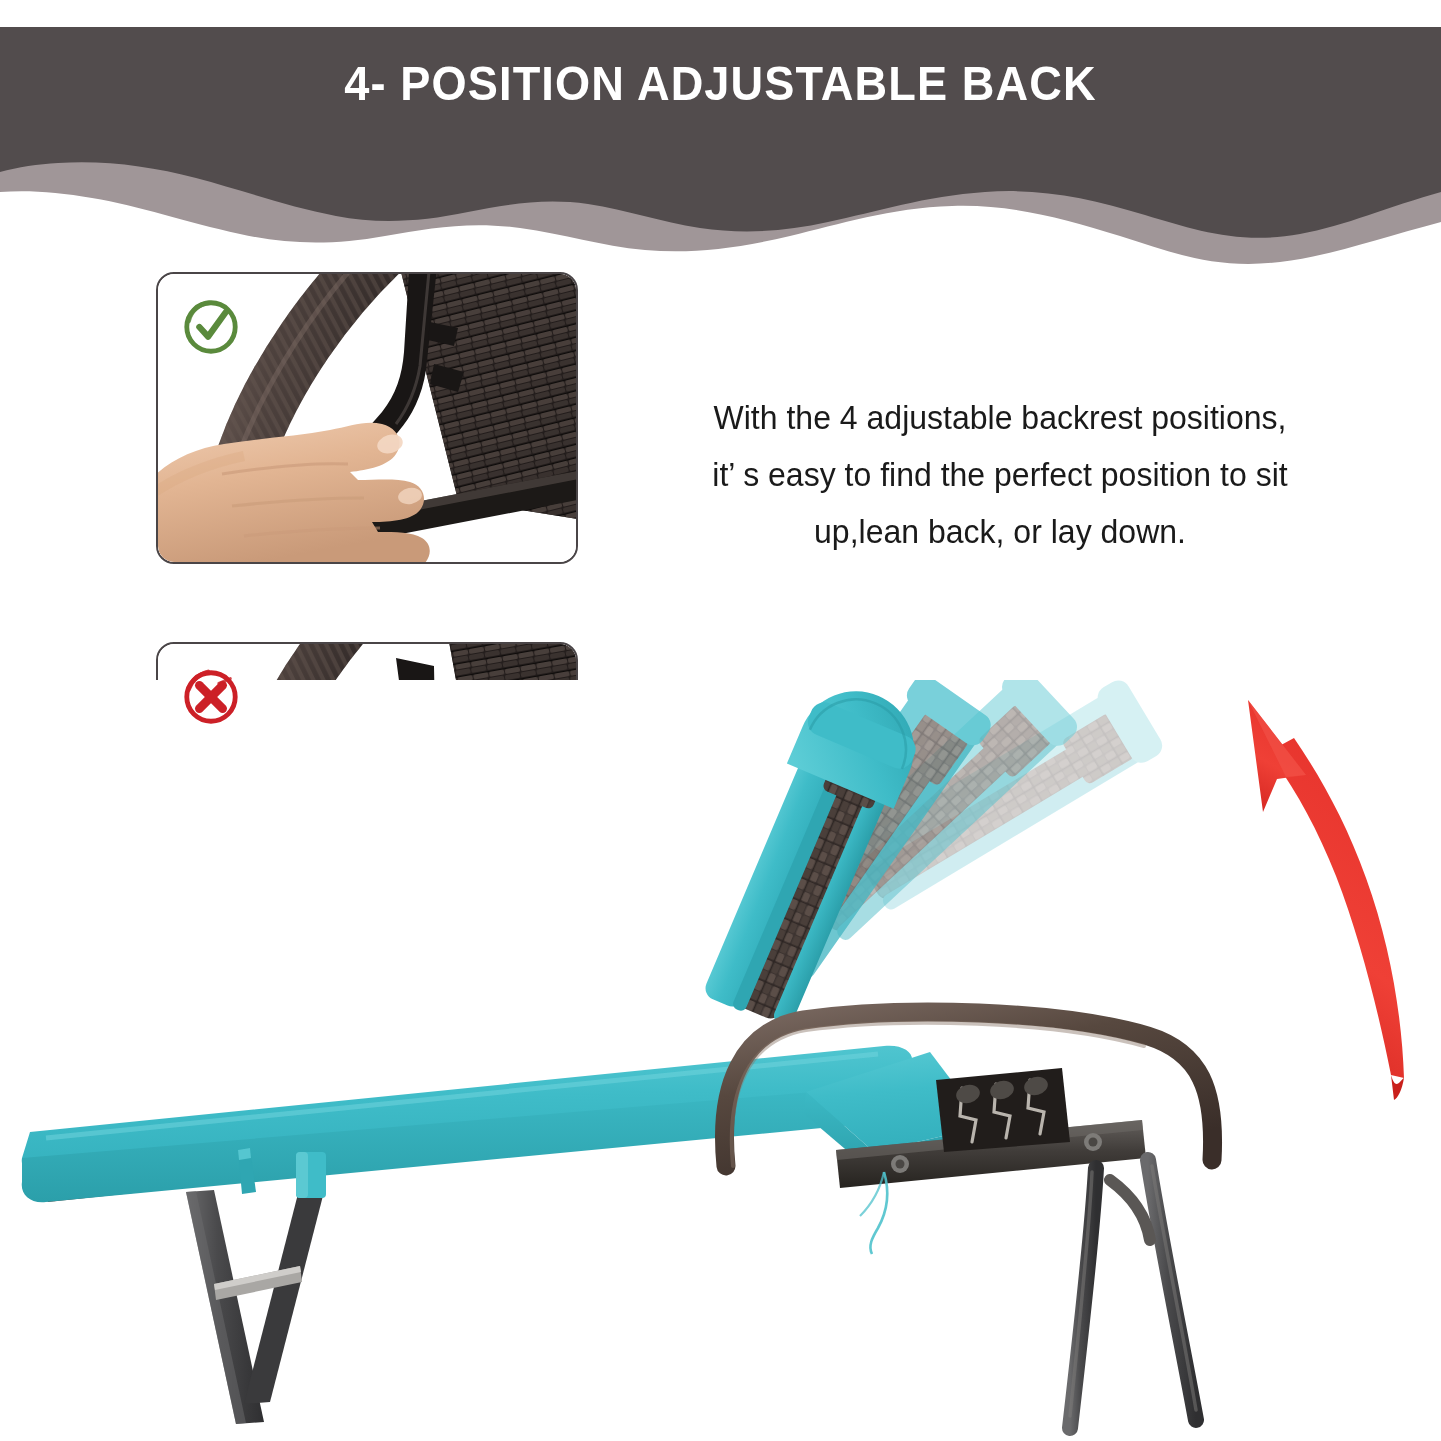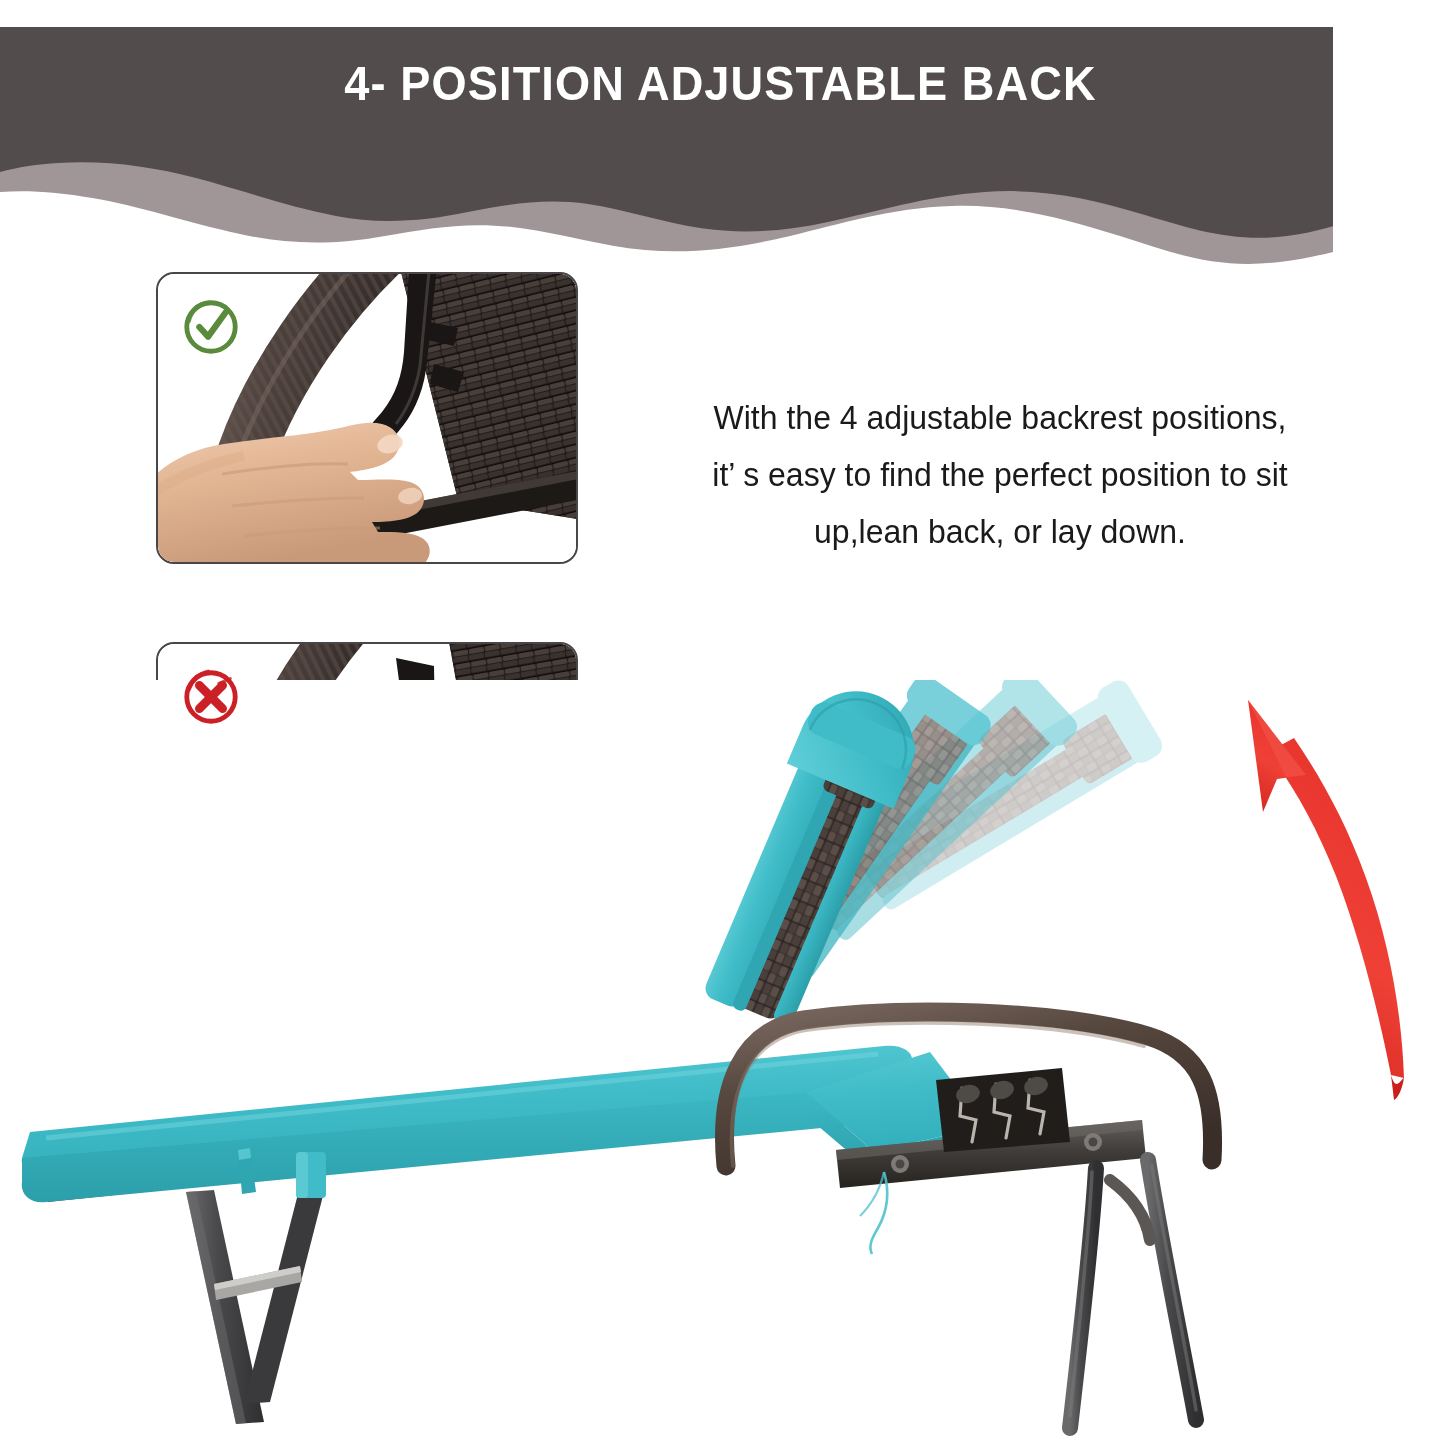--- a/index.html
+++ b/index.html
@@ -13,21 +13,21 @@
     position: relative;
     overflow: hidden;
     font-family: "Liberation Sans", sans-serif;
   }
 
   
   #header-banner {
     position: absolute;
     left: 0;
     top: 0;
-    width: 1333px;
+    width: 1441px;
     height: 280px;
     overflow: hidden;
   }
   #header-banner svg { display: block; }
 
   #banner-title {
     position: absolute;
     left: 0;
     top: 58px;
     width: 1441px;

